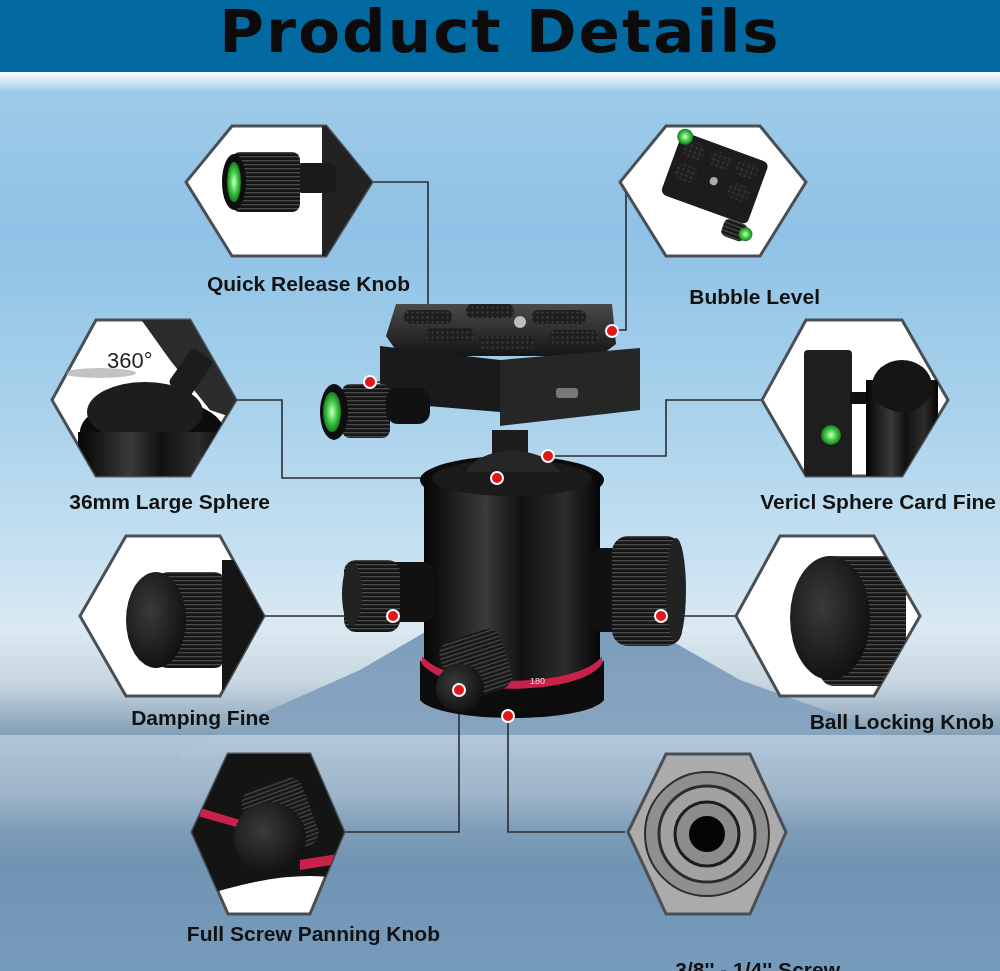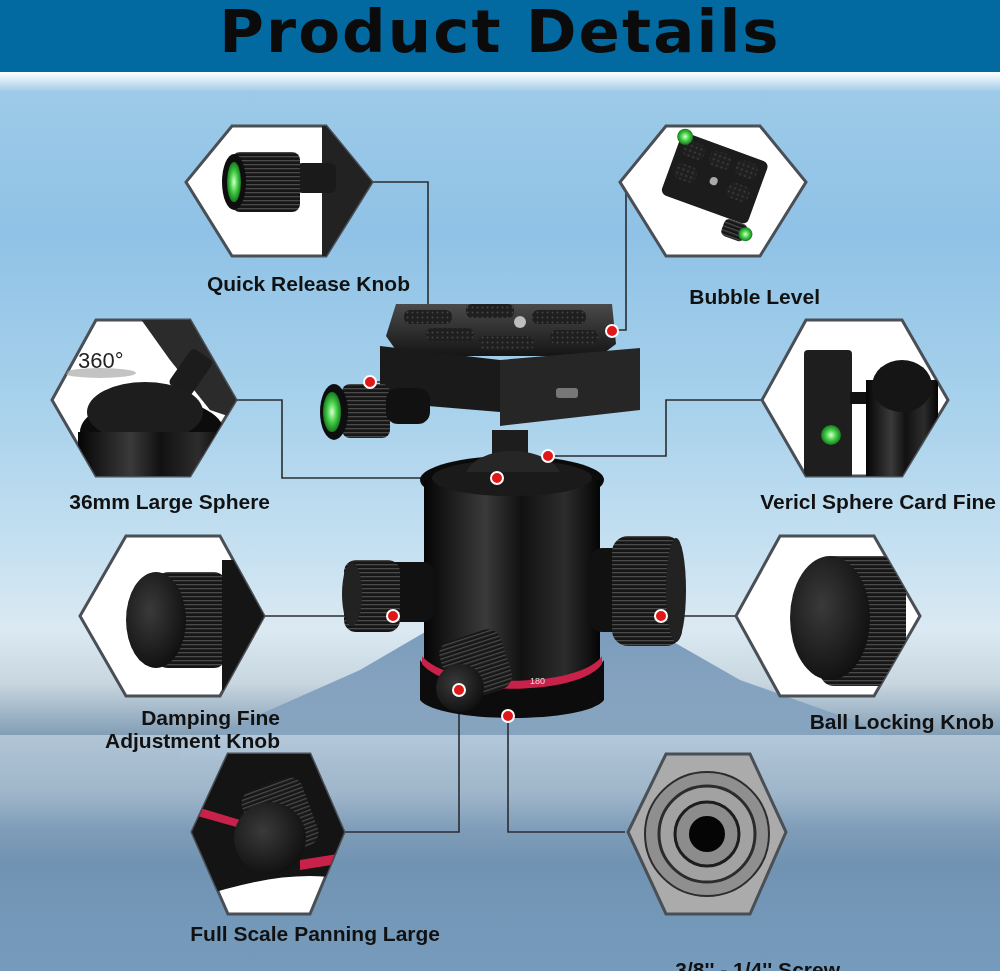--- a/index.html
+++ b/index.html
@@ -232,25 +232,24 @@
     <circle cx="612" cy="331" r="6"></circle>
     <circle cx="497" cy="478" r="6"></circle>
     <circle cx="548" cy="456" r="6"></circle>
     <circle cx="393" cy="616" r="6"></circle>
     <circle cx="661" cy="616" r="6"></circle>
     <circle cx="459" cy="690" r="6"></circle>
     <circle cx="508" cy="716" r="6"></circle>
   </g>
 </svg>
 
-<div class="badge-360" style="left:78px;top:348px;">360°</div>
+<div class="badge-360" style="left:107px;top:348px;">360°</div>
 
 <div class="label" style="left:140px;top:272px;width:270px;">Quick Release Knob</div>
 <div class="label" style="left:620px;top:285px;width:200px;">Bubble Level</div>
 <div class="label" style="left:10px;top:490px;width:260px;">36mm Large Sphere</div>
 <div class="label" style="left:716px;top:490px;width:280px;">Vericl Sphere Card Fine</div>
-<div class="label" style="left:60px;top:706px;width:220px;">
+<div class="label" style="left:50px;top:706px;width:220px;">
   <div>Damping Fine</div>
-  <div>Adjustment Knob</div>
 </div>
 <div class="label" style="left:744px;top:710px;width:250px;">Ball Locking Knob</div>
-<div class="label" style="left:130px;top:922px;width:310px;">Full Scale Panning Large</div>
+<div class="label" style="left:130px;top:922px;width:310px;">Full Screw Panning Knob</div>
 <div class="label" style="left:600px;top:922px;width:240px;margin-top:36px;">3/8'' - 1/4'' Screw</div>
 
 </body></html>

